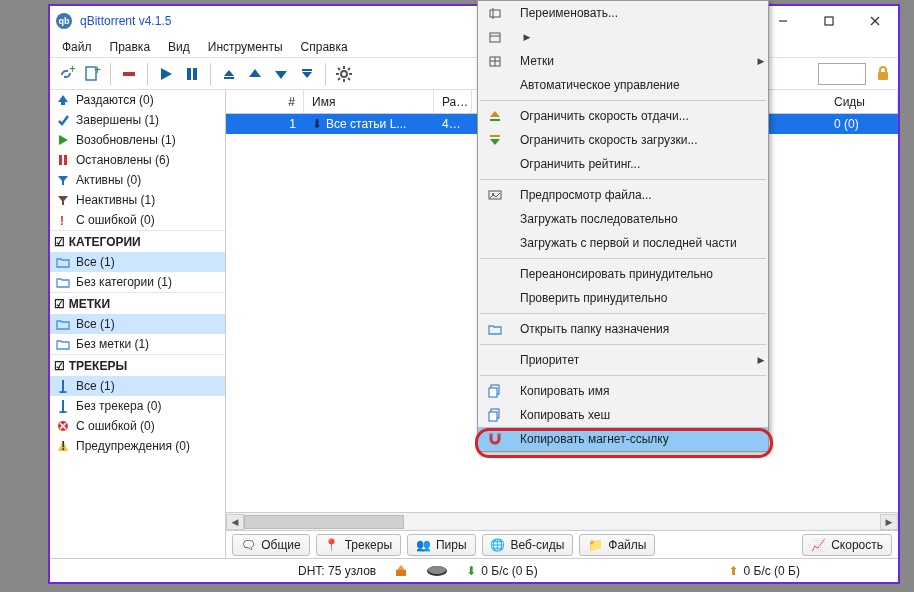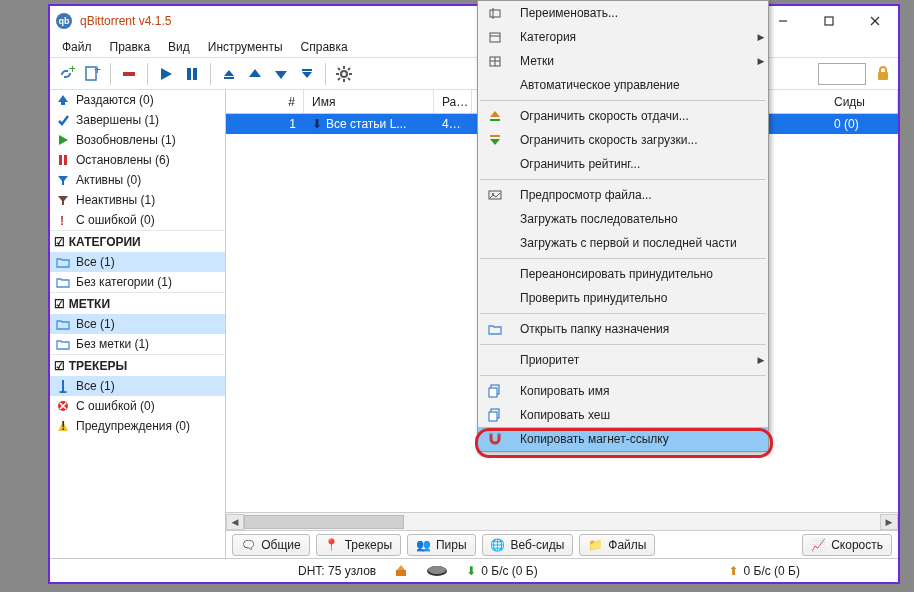--- a/index.html
+++ b/index.html
@@ -1,20 +1,20 @@
 <!DOCTYPE html>
 <html><head>
 <meta charset="utf-8">
 <style>
 * { box-sizing: border-box; margin: 0; padding: 0; font-family: "Segoe UI", Tahoma, sans-serif; font-size: 12px; }
 body { background: #888; width: 914px; height: 592px; overflow: hidden; position: relative; }
 .window { position: absolute; left: 32px; top: 4px; width: 852px; height: 580px; background: #fff; border: 2px solid #6d28d9; margin-left: 16px; }
 .titlebar { height: 30px; background: #fff; display: flex; align-items: center; padding-left: 6px; }
 .titlebar .appicon { width: 16px; height: 16px; border-radius: 8px; background: #3e78b3; margin-right: 8px; display: flex; align-items: center; justify-content: center; color: #fff; font-size: 9px; font-weight: bold; }
-.titlebar .title { flex: 1; color: #c2410c; }
+.titlebar .title { flex: 1; color: #1d4ed8; }
 .titlebar .winbtns { display: flex; }
 .titlebar .winbtn { width: 46px; height: 30px; display: flex; align-items: center; justify-content: center; color: #333; }
 .menubar { height: 22px; display: flex; align-items: center; padding: 0 4px; gap: 2px; border-bottom: 1px solid #e0e0e0; }
 .menubar .mitem { padding: 2px 8px; color: #222; }
 .toolbar { height: 32px; display: flex; align-items: center; padding: 0 4px; gap: 2px; border-bottom: 1px solid #ddd; }
 .toolbar .sep { width: 1px; height: 22px; background: #ccc; margin: 0 4px; }
 .tbtn { width: 24px; height: 24px; display: flex; align-items: center; justify-content: center; }
 .toolbar .spacer { flex: 1; }
 .toolbar .search { width: 48px; height: 22px; border: 1px solid #aaa; background: #fff; }
 .toolbar .lock { width: 20px; height: 20px; margin-left: 6px; }
@@ -281,20 +281,29 @@
             <span class="ficon">
               <svg width="12" height="14">
                 <line x1="6" y1="1" x2="6" y2="13" stroke="#1e6fbf" stroke-width="2"></line>
                 <ellipse cx="6" cy="13" rx="4" ry="1" fill="#1e6fbf"></ellipse>
               </svg>
             </span>
             <span>Все (1)</span>
           </div>
           <div class="side-item">
             <span class="ficon">
+              <svg width="12" height="14">
+                <line x1="6" y1="1" x2="6" y2="13" stroke="#1e6fbf" stroke-width="2"></line>
+                <ellipse cx="6" cy="13" rx="4" ry="1" fill="#1e6fbf"></ellipse>
+              </svg>
+            </span>
+            <span>Без трекера (0)</span>
+          </div>
+          <div class="side-item">
+            <span class="ficon">
               <svg width="12" height="12">
                 <circle cx="6" cy="6" r="5" fill="#d33"></circle>
                 <line x1="3" y1="3" x2="9" y2="9" stroke="#fff" stroke-width="1.6"></line>
                 <line x1="9" y1="3" x2="3" y2="9" stroke="#fff" stroke-width="1.6"></line>
               </svg>
             </span>
             <span>С ошибкой (0)</span>
           </div>
           <div class="side-item">
             <span class="ficon">
@@ -405,21 +414,20 @@
       <span class="mlabel">Переименовать...</span>
       <span style="width:14px"></span>
     </div>
     <div class="mrow">
       <span class="micon">
         <svg width="14" height="14">
           <rect x="2" y="3" width="10" height="9" fill="none" stroke="#555"></rect>
           <line x1="2" y1="6" x2="12" y2="6" stroke="#555"></line>
         </svg>
       </span>
-      <span class="mlabel">Категория</span>
       <span class="arrow">▶</span>
     </div>
     <div class="mrow">
       <span class="micon">
         <svg width="14" height="14">
           <rect x="2" y="3" width="10" height="9" fill="none" stroke="#555"></rect>
           <line x1="2" y1="7" x2="12" y2="7" stroke="#555"></line>
           <line x1="7" y1="3" x2="7" y2="12" stroke="#555"></line>
         </svg>
       </span>

